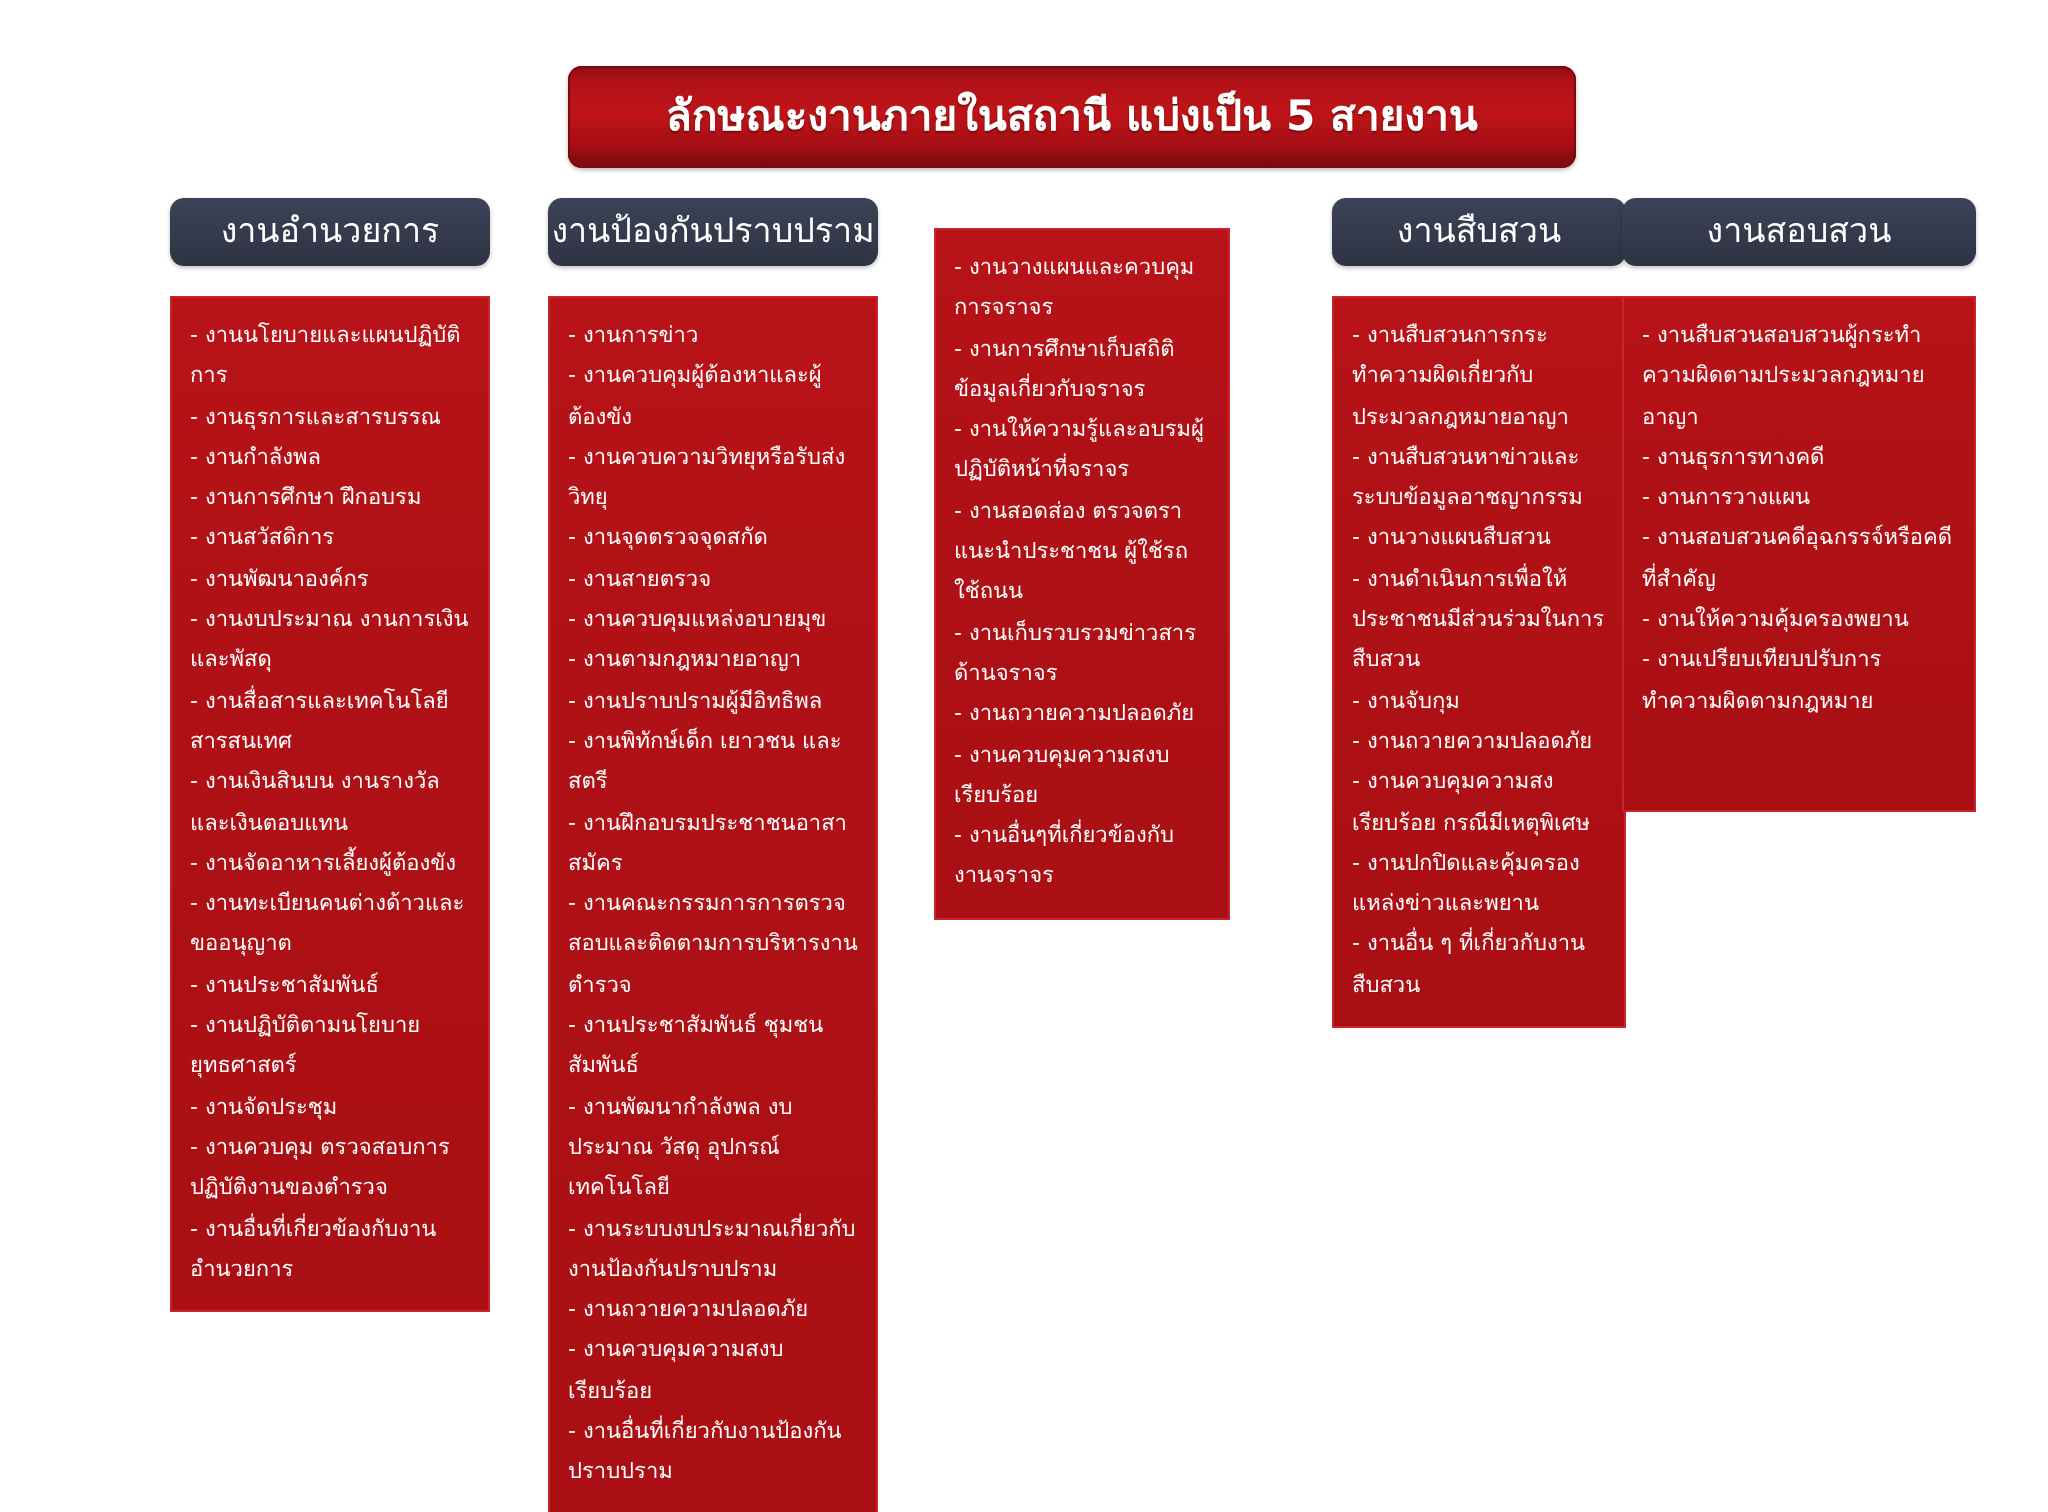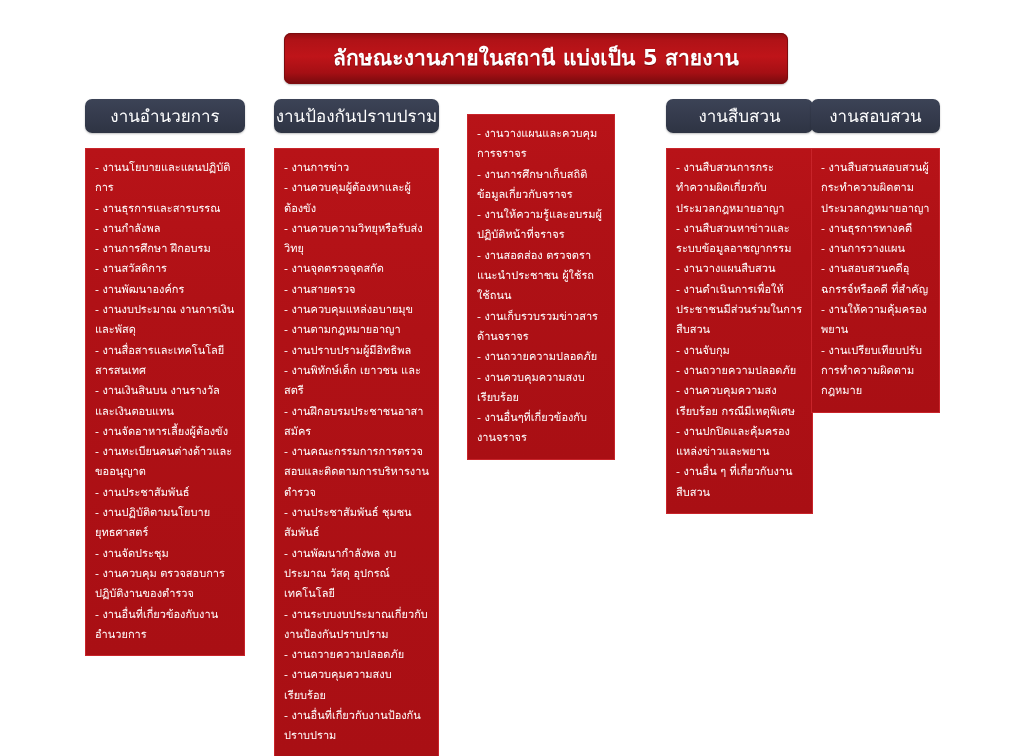--- a/index.html
+++ b/index.html
@@ -88,21 +88,21 @@
 
   #column-2 { left: 274px; width: 165px; }
   #column-2 .col-body { min-height: 608px; }
 
   #column-3 { left: 467px; width: 148px; }
   #column-3 .col-body { min-height: 338px; }
 
   #column-4 { left: 621px; width: 147px; margin-left: 45px; }
   #column-4 .col-body { min-height: 358px; }
 
-  #column-5 { left: 811px; width: 129px; }
+  #column-5 { left: 811px; width: 177px; }
   #column-5 .col-body { min-height: 258px; }
 </style>
 </head>
 <body>
 
 <div id="title-banner">
   <span class="title-text">ลักษณะงานภายในสถานี แบ่งเป็น 5 สายงาน</span>
 </div>
 
 <div class="column" id="column-1">

